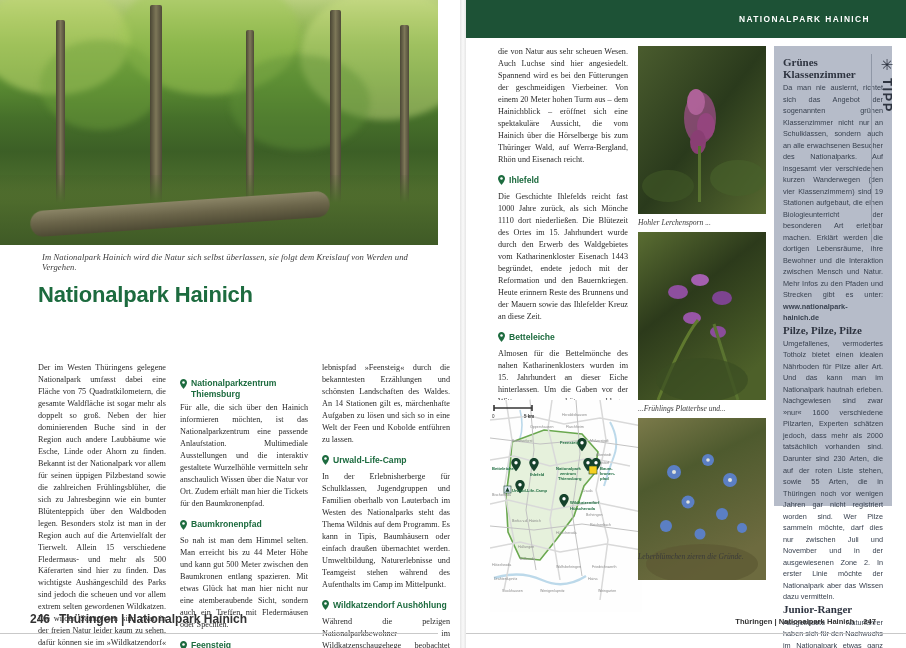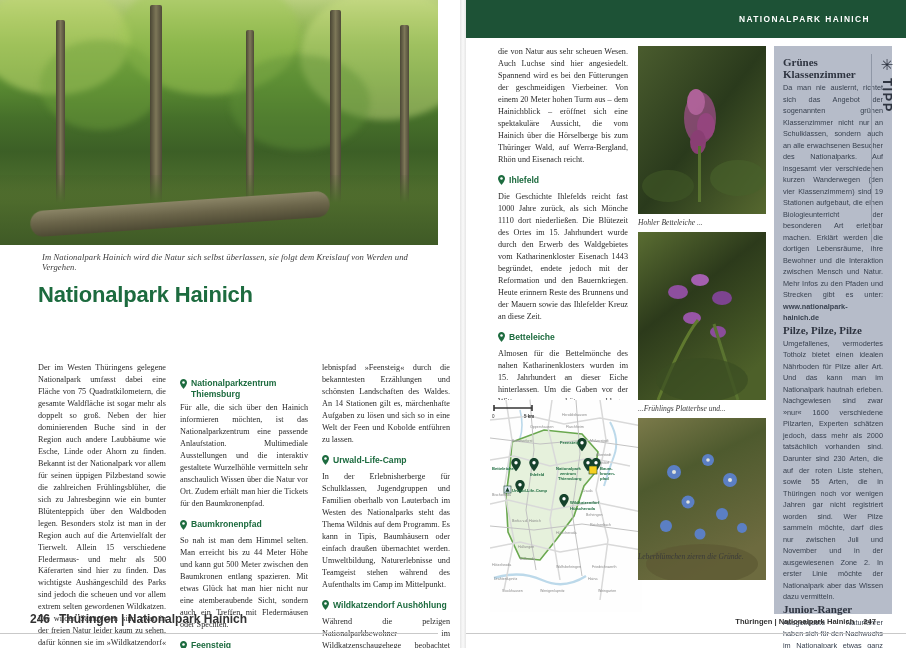--- a/index.html
+++ b/index.html
@@ -97,21 +97,21 @@
   .ph3 { left: 172px; top: 418px; width: 128px; height: 162px; }
   .ph-cap {
     position:absolute; font-style:italic; font-size:7.6px; color:#3a3a3a;
     font-family:"Liberation Serif", serif;
   }
   .map {
     position:absolute; left: 24px; top: 400px; width: 152px; height: 212px;
     overflow:hidden; background:#ffffff;
   }
   .sidebar {
-    position:absolute; left: 308px; top: 46px; width: 118px; height: 568px;
+    position:absolute; left: 308px; top: 46px; width: 118px; height: 460px;
     background:#b6bcc9;
     padding: 10px 9px 10px 9px;
   }
   .sb-h {
     font-family:"Liberation Serif", serif;
     font-size: 11px; font-weight:700; color:#2e3440; margin-bottom: 2px;
   }
   .sb-h.second { }
   .sb-p {
     font-family:"Liberation Sans", sans-serif;
@@ -416,21 +416,21 @@
           <ellipse cx="62" cy="72" rx="16" ry="26" fill="#b0509a" opacity=".75"></ellipse>
           <ellipse cx="58" cy="56" rx="9" ry="13" fill="#c468ad"></ellipse>
           <ellipse cx="68" cy="80" rx="9" ry="13" fill="#a7478f"></ellipse>
           <ellipse cx="60" cy="96" rx="8" ry="12" fill="#9a3f83"></ellipse>
           <rect x="60" y="100" width="3" height="56" fill="#5f7a33"></rect>
           <ellipse cx="30" cy="140" rx="26" ry="16" fill="#3f5526" opacity=".8"></ellipse>
           <ellipse cx="100" cy="132" rx="28" ry="18" fill="#47602a" opacity=".8"></ellipse>
         </g>
       </svg>
     </div>
-    <div class="ph-cap" style="left:172px;top:218px;width:128px;">Hohler Betteleiche ...</div>
+    <div class="ph-cap" style="left:172px;top:218px;width:128px;">Hohler Lerchensporn ...</div>
 
     <div class="photo ph2">
       <svg viewBox="0 0 128 168" width="128" height="168">
         <rect width="128" height="168" fill="#33421f"></rect>
         <rect width="128" height="168" fill="url(#g2)"></rect>
         <defs>
             <linearGradient id="g2" x1="0" y1="0" x2="0.6" y2="1">
           <stop offset="0%" stop-color="#5a6d32"></stop>
               <stop offset="45%" stop-color="#2c3a1b"></stop>
               <stop offset="100%" stop-color="#4d6029"></stop>

